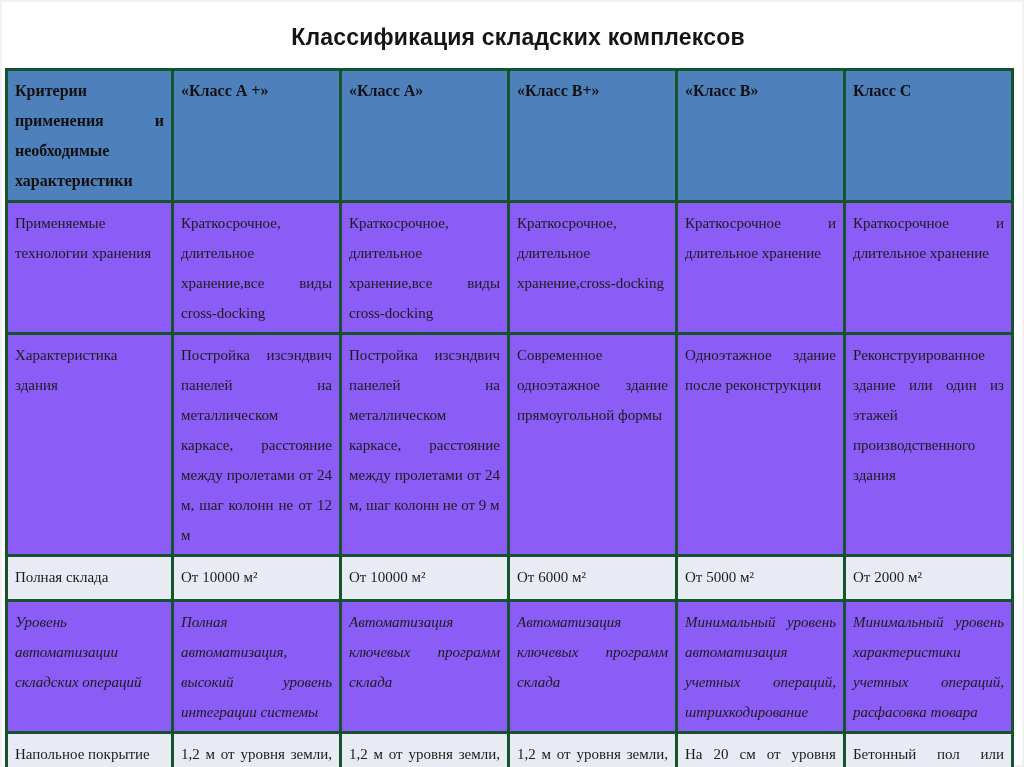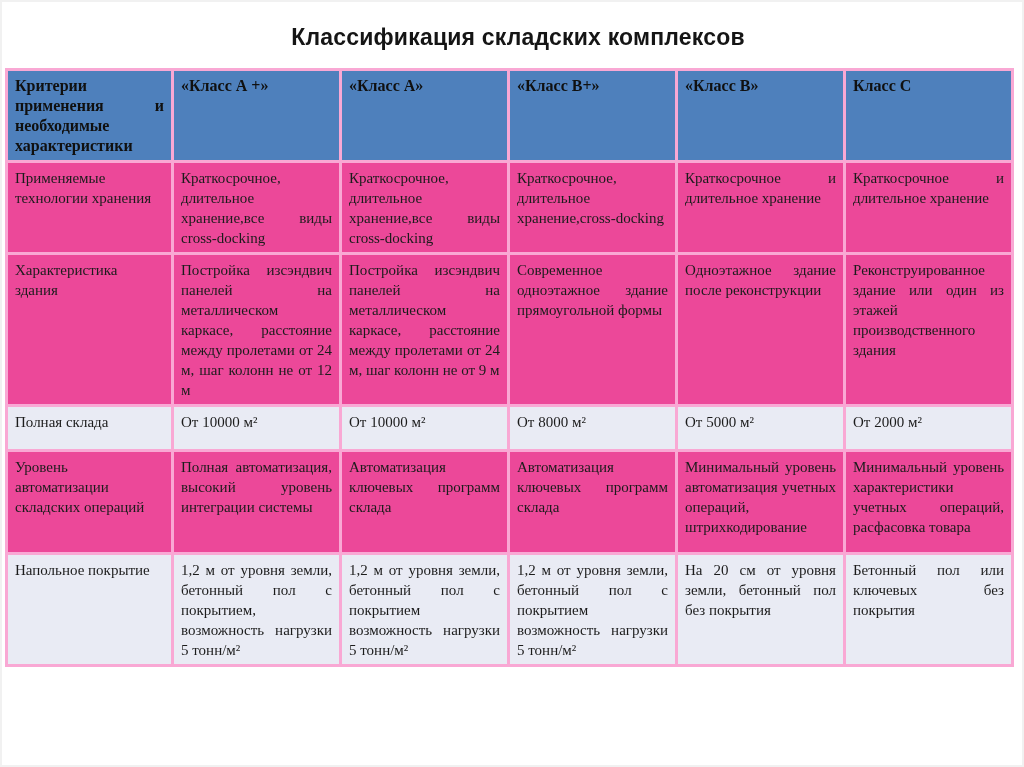--- a/index.html
+++ b/index.html
@@ -25,46 +25,46 @@
 
   table.cls-table {
     border-collapse: collapse;
     table-layout: fixed;
     width: 1006px;
     margin-left: 5px;
     margin-top: 17px;
   }
 
   .cls-table td, .cls-table th {
-    border: 3px solid #f9a8d4;
+    border: 3px solid #14532d;
     vertical-align: top;
     text-align: justify;
     padding: 5px 7px 4px 7px;
     font-size: 15px;
-    line-height: 20px;
+    line-height: 30px;
     color: #1c1c1c;
     overflow: hidden;
   }
 
   .cls-table th {
     background: #4e80bc;
     font-weight: 700;
     font-size: 16px;
     color: #101010;
   }
 
   tr.header-row { height: 84px; }
   tr.r1 { height: 90px; }
   tr.r2 { height: 38px; }
   tr.r3 { height: 145px; }
   tr.r4 { height: 45px; }
-  tr.r5 { height: 103px; }
+  tr.r5 { height: 103px; font-style: italic; }
   tr.r6 { height: 110px; }
 
-  tr.band-dark td { background: #ec4899; }
+  tr.band-dark td { background: #8b5cf6; }
   tr.band-light td { background: #e9ebf4; }
 
   td.bold-label { font-weight: 700; font-size: 16px; color: #101010; }
 </style>
 </head>
 <body>
 
 <div class="page">
 
   <div class="title">Классификация складских комплексов</div>
@@ -104,21 +104,21 @@
         <td>Постройка изсэндвич панелей на металлическом каркасе, расстояние между пролетами от 24 м, шаг колонн не от 9 м</td>
         <td>Современное одноэтажное здание прямоугольной формы</td>
         <td>Одноэтажное здание после реконструкции</td>
         <td>Реконструированное здание или один из этажей производственного здания</td>
       </tr>
 
       <tr class="r4 band-light">
         <td>Полная склада</td>
         <td>От 10000 м²</td>
         <td>От 10000 м²</td>
-        <td>От 8000 м²</td>
+        <td>От 6000 м²</td>
         <td>От 5000 м²</td>
         <td>От 2000 м²</td>
       </tr>
 
       <tr class="r5 band-dark">
         <td>Уровень автоматизации складских операций</td>
         <td>Полная автоматизация, высокий уровень интеграции системы</td>
         <td>Автоматизация ключевых программ склада</td>
         <td>Автоматизация ключевых программ склада</td>
         <td>Минимальный уровень автоматизация учетных операций, штрихкодирование</td>

